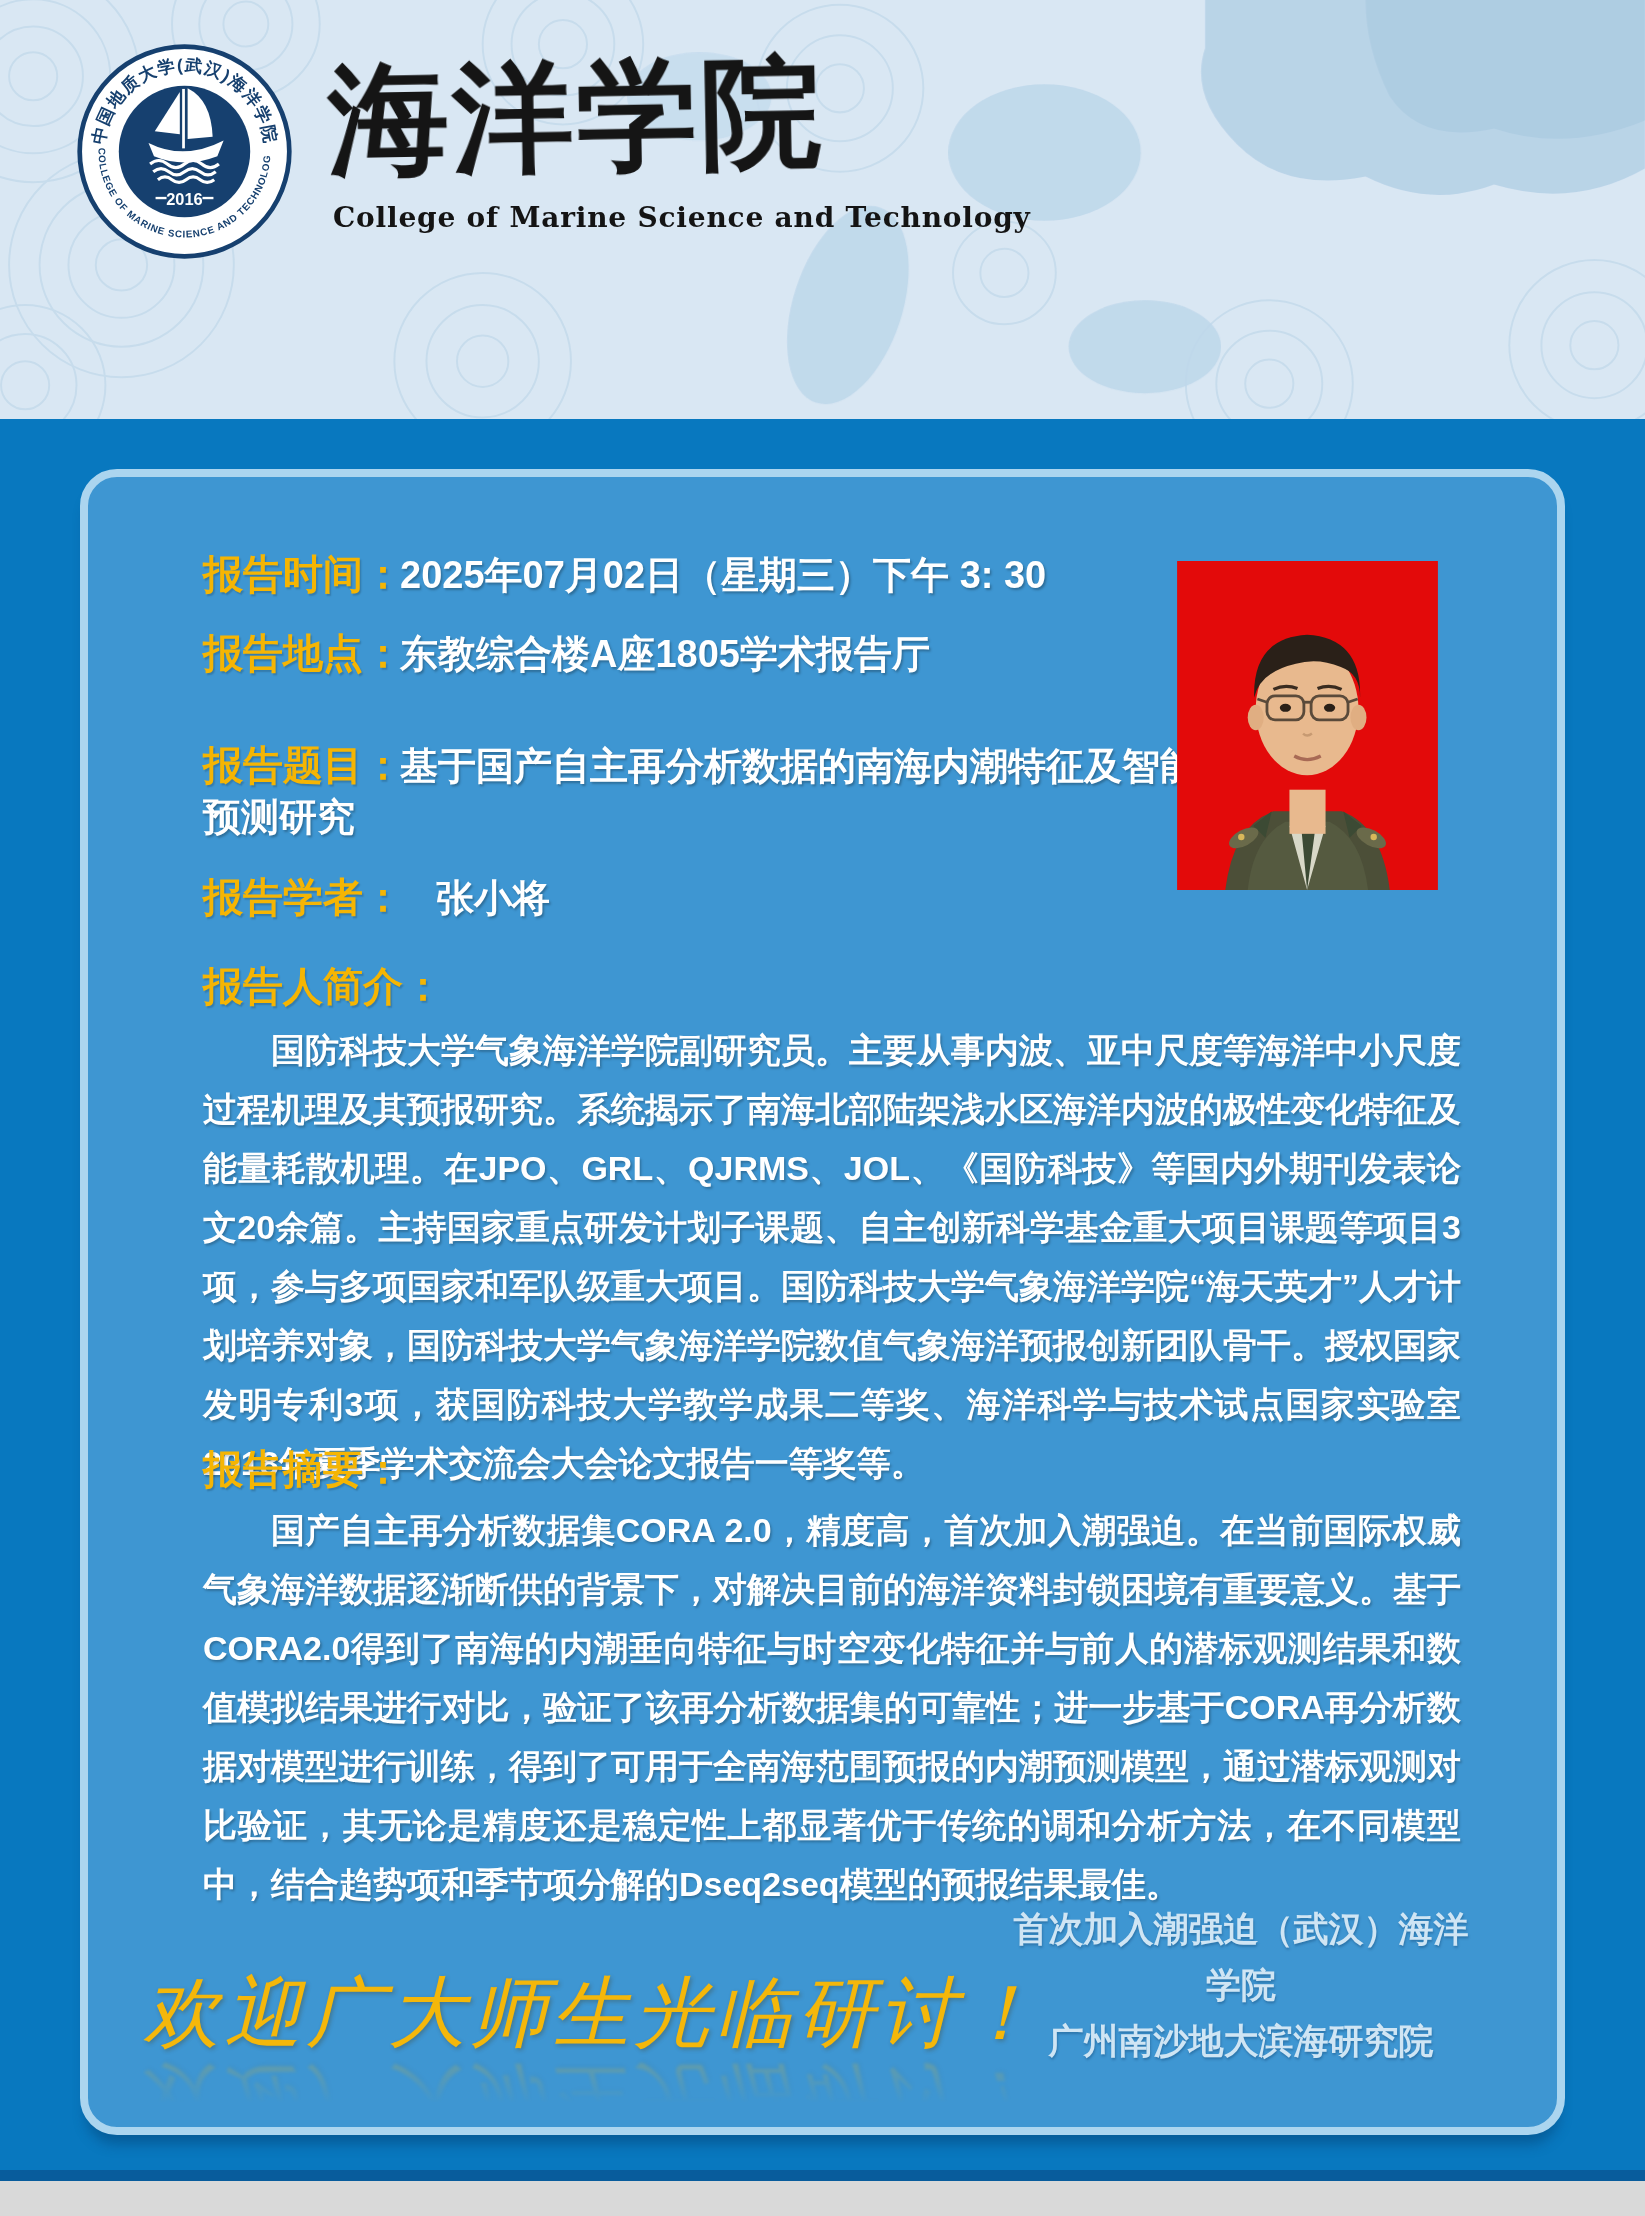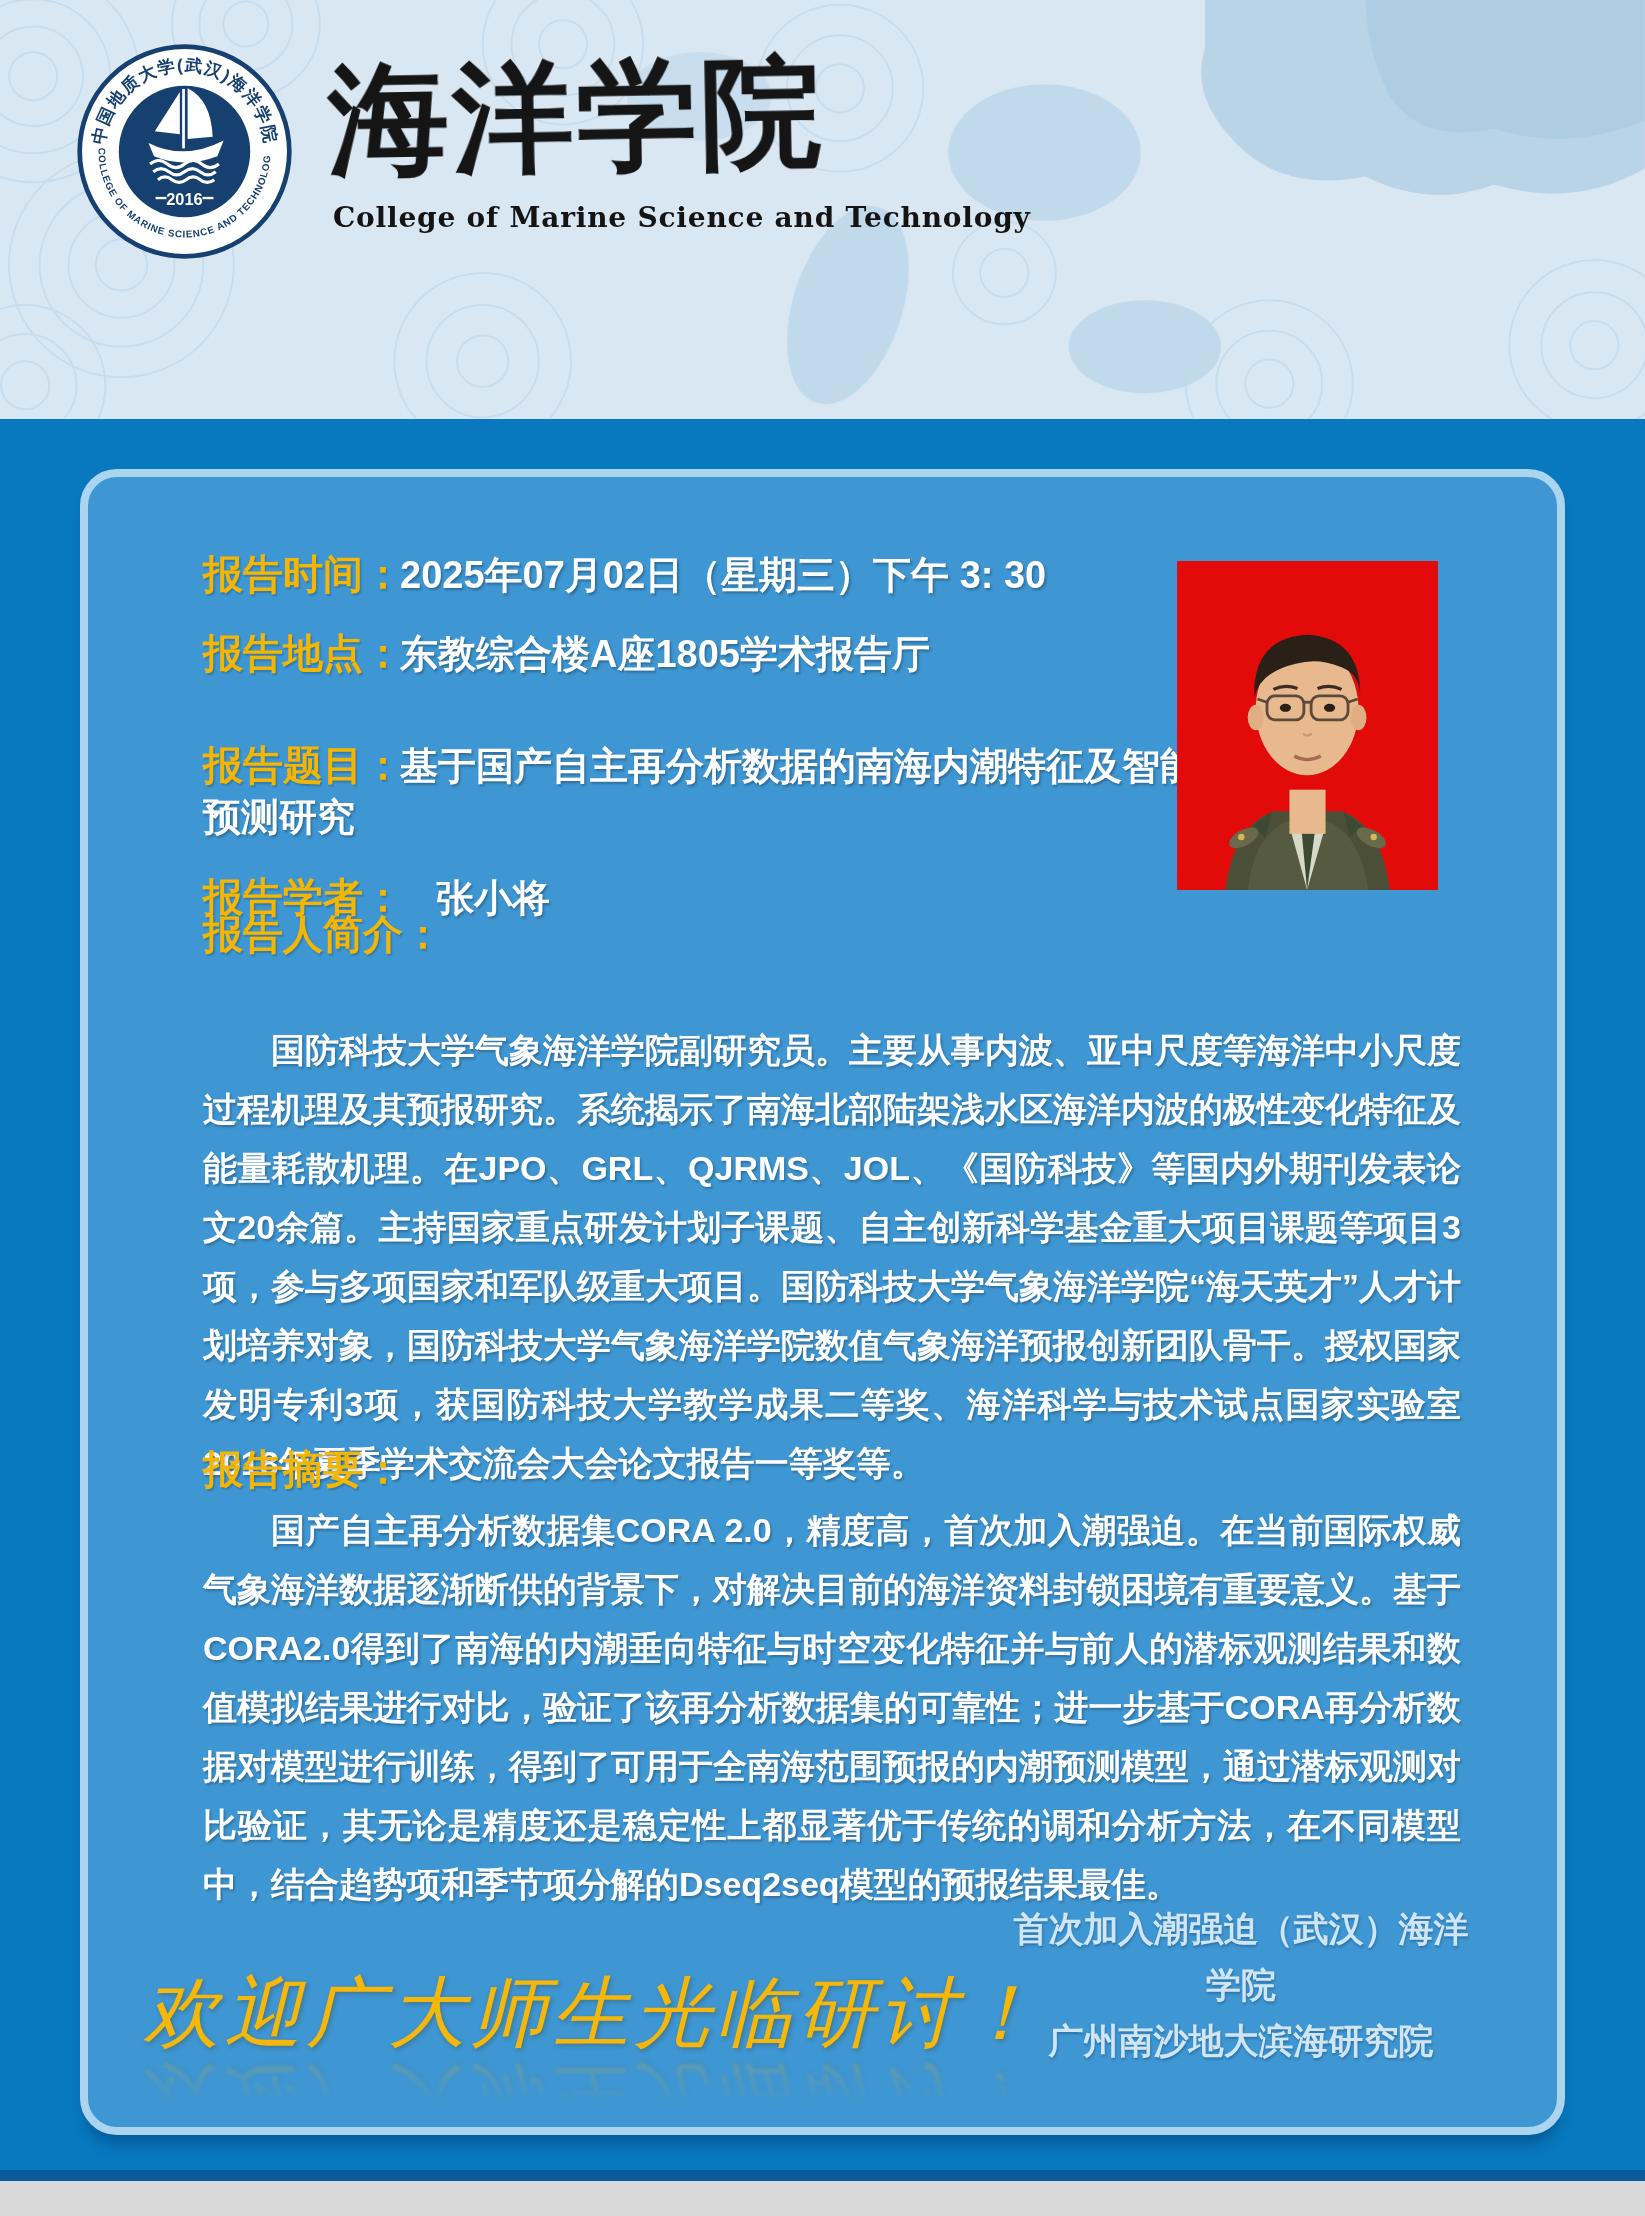--- a/index.html
+++ b/index.html
@@ -62,21 +62,21 @@
   .row-time{top:551px;}
   .row-place{top:630px;}
   .row-topic{top:742px;}
   .row-topic2{top:794px;}
   .row-speaker{top:874px;gap:36px;}
   .section-heading{
     position:absolute;left:203px;
     font-weight:900;font-size:40px;line-height:47px;color:#f5b503;
     text-shadow:1.6px 1.6px 1.6px rgba(0,0,0,.18);
   }
-  .profile-heading{top:911px;text-align:right;}
+  .profile-heading{top:963px;text-align:right;}
   .abstract-heading{top:1446px;}
   .body-paragraph{
     position:absolute;left:203px;width:1258px;margin:0;
     font-weight:700;font-size:34px;line-height:59px;color:#ffffff;
     text-align:justify;text-indent:2em;
     text-shadow:1.6px 2.4px 2.4px rgba(0,0,0,.25);
   }
   .profile-text{top:1021px;}
   .abstract-text{top:1501px;}
   

